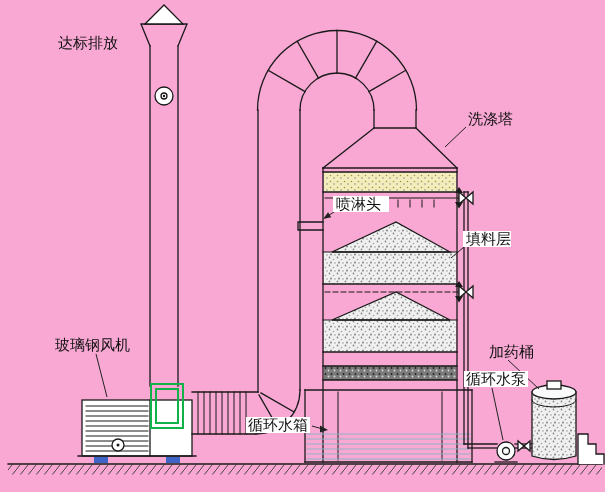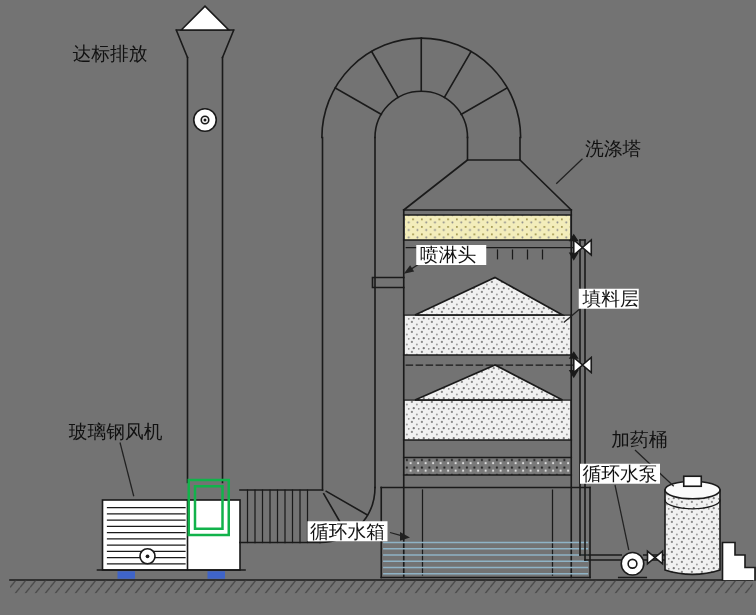--- a/index.html
+++ b/index.html
@@ -1,16 +1,16 @@
 <!DOCTYPE html>
 <html><head>
 <meta charset="utf-8">
 <style>
   html,body{margin:0;padding:0;background:#fff;}
-  .canvas{position:relative;width:605px;height:492px;background:#737373;overflow:hidden;
+  .canvas{position:relative;width:605px;height:492px;background:#f9a8d4;overflow:hidden;
           font-family:"Liberation Sans", sans-serif;}
   svg{display:block;}
   text{font-family:"Liberation Sans", sans-serif;font-size:15px;fill:#111;}
 </style>
 </head>
 <body>
 
 <div class="canvas">
 <svg width="605" height="492" viewBox="0 0 605 492">
   <defs>

